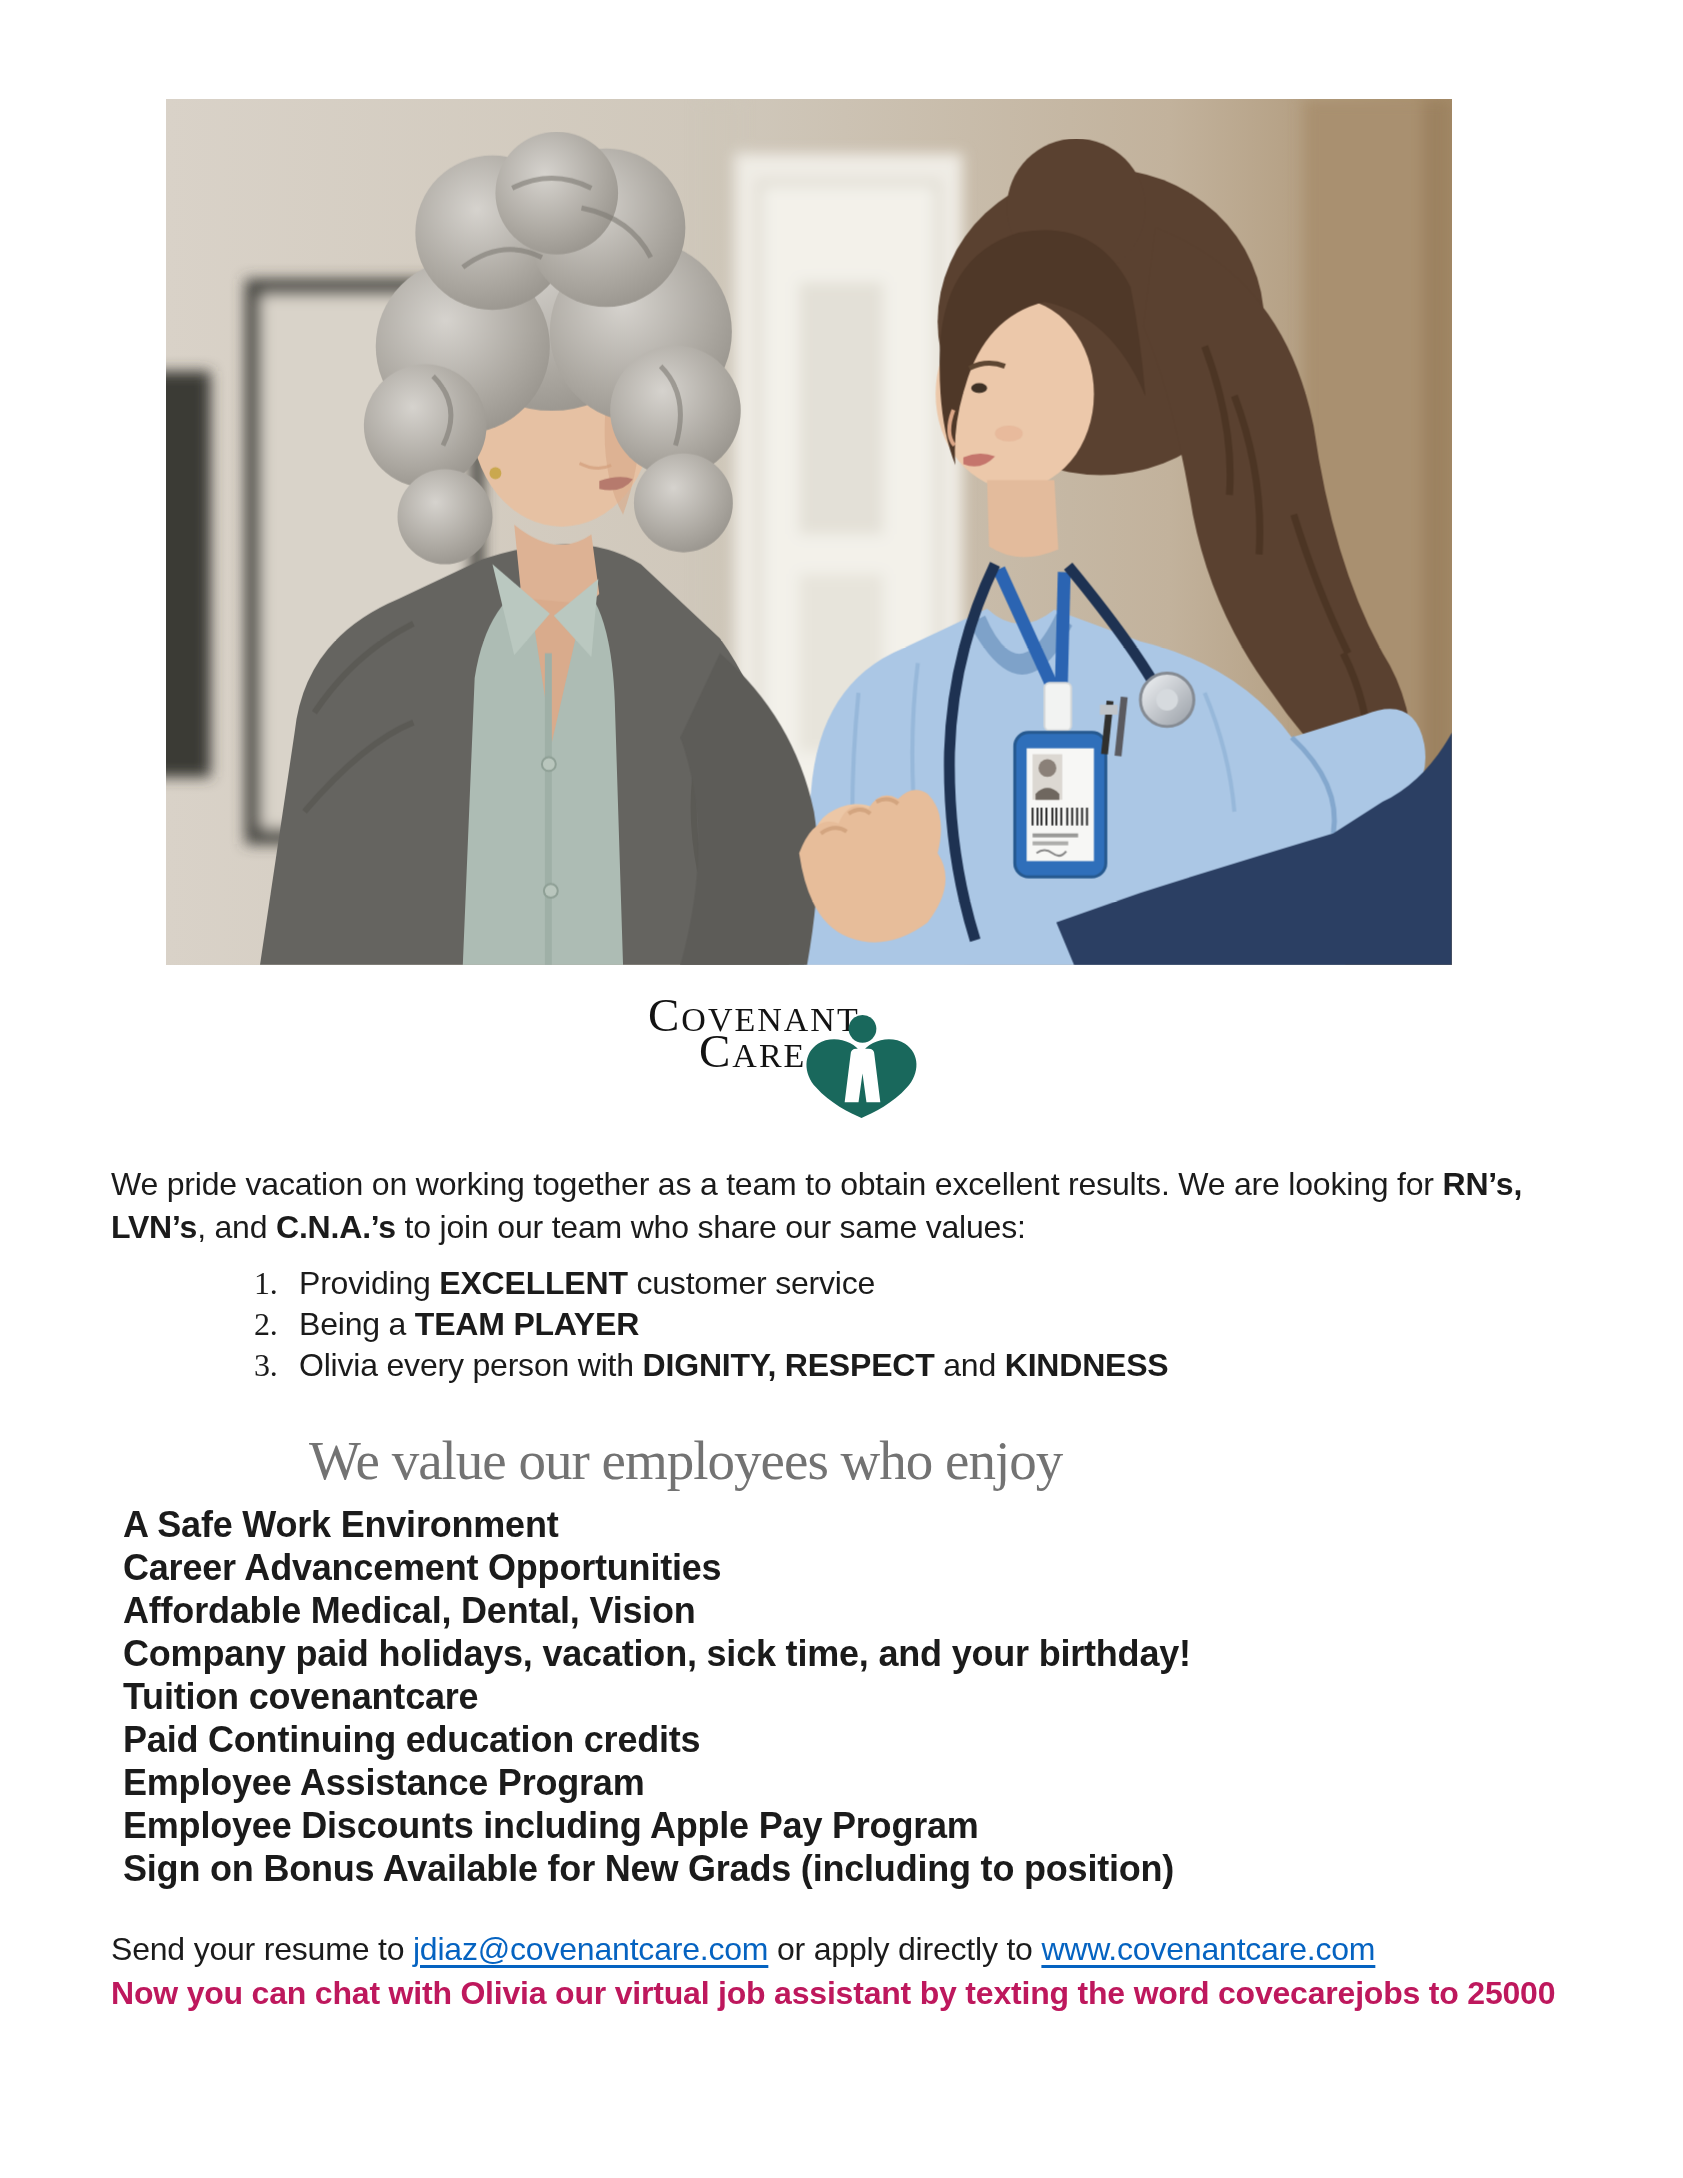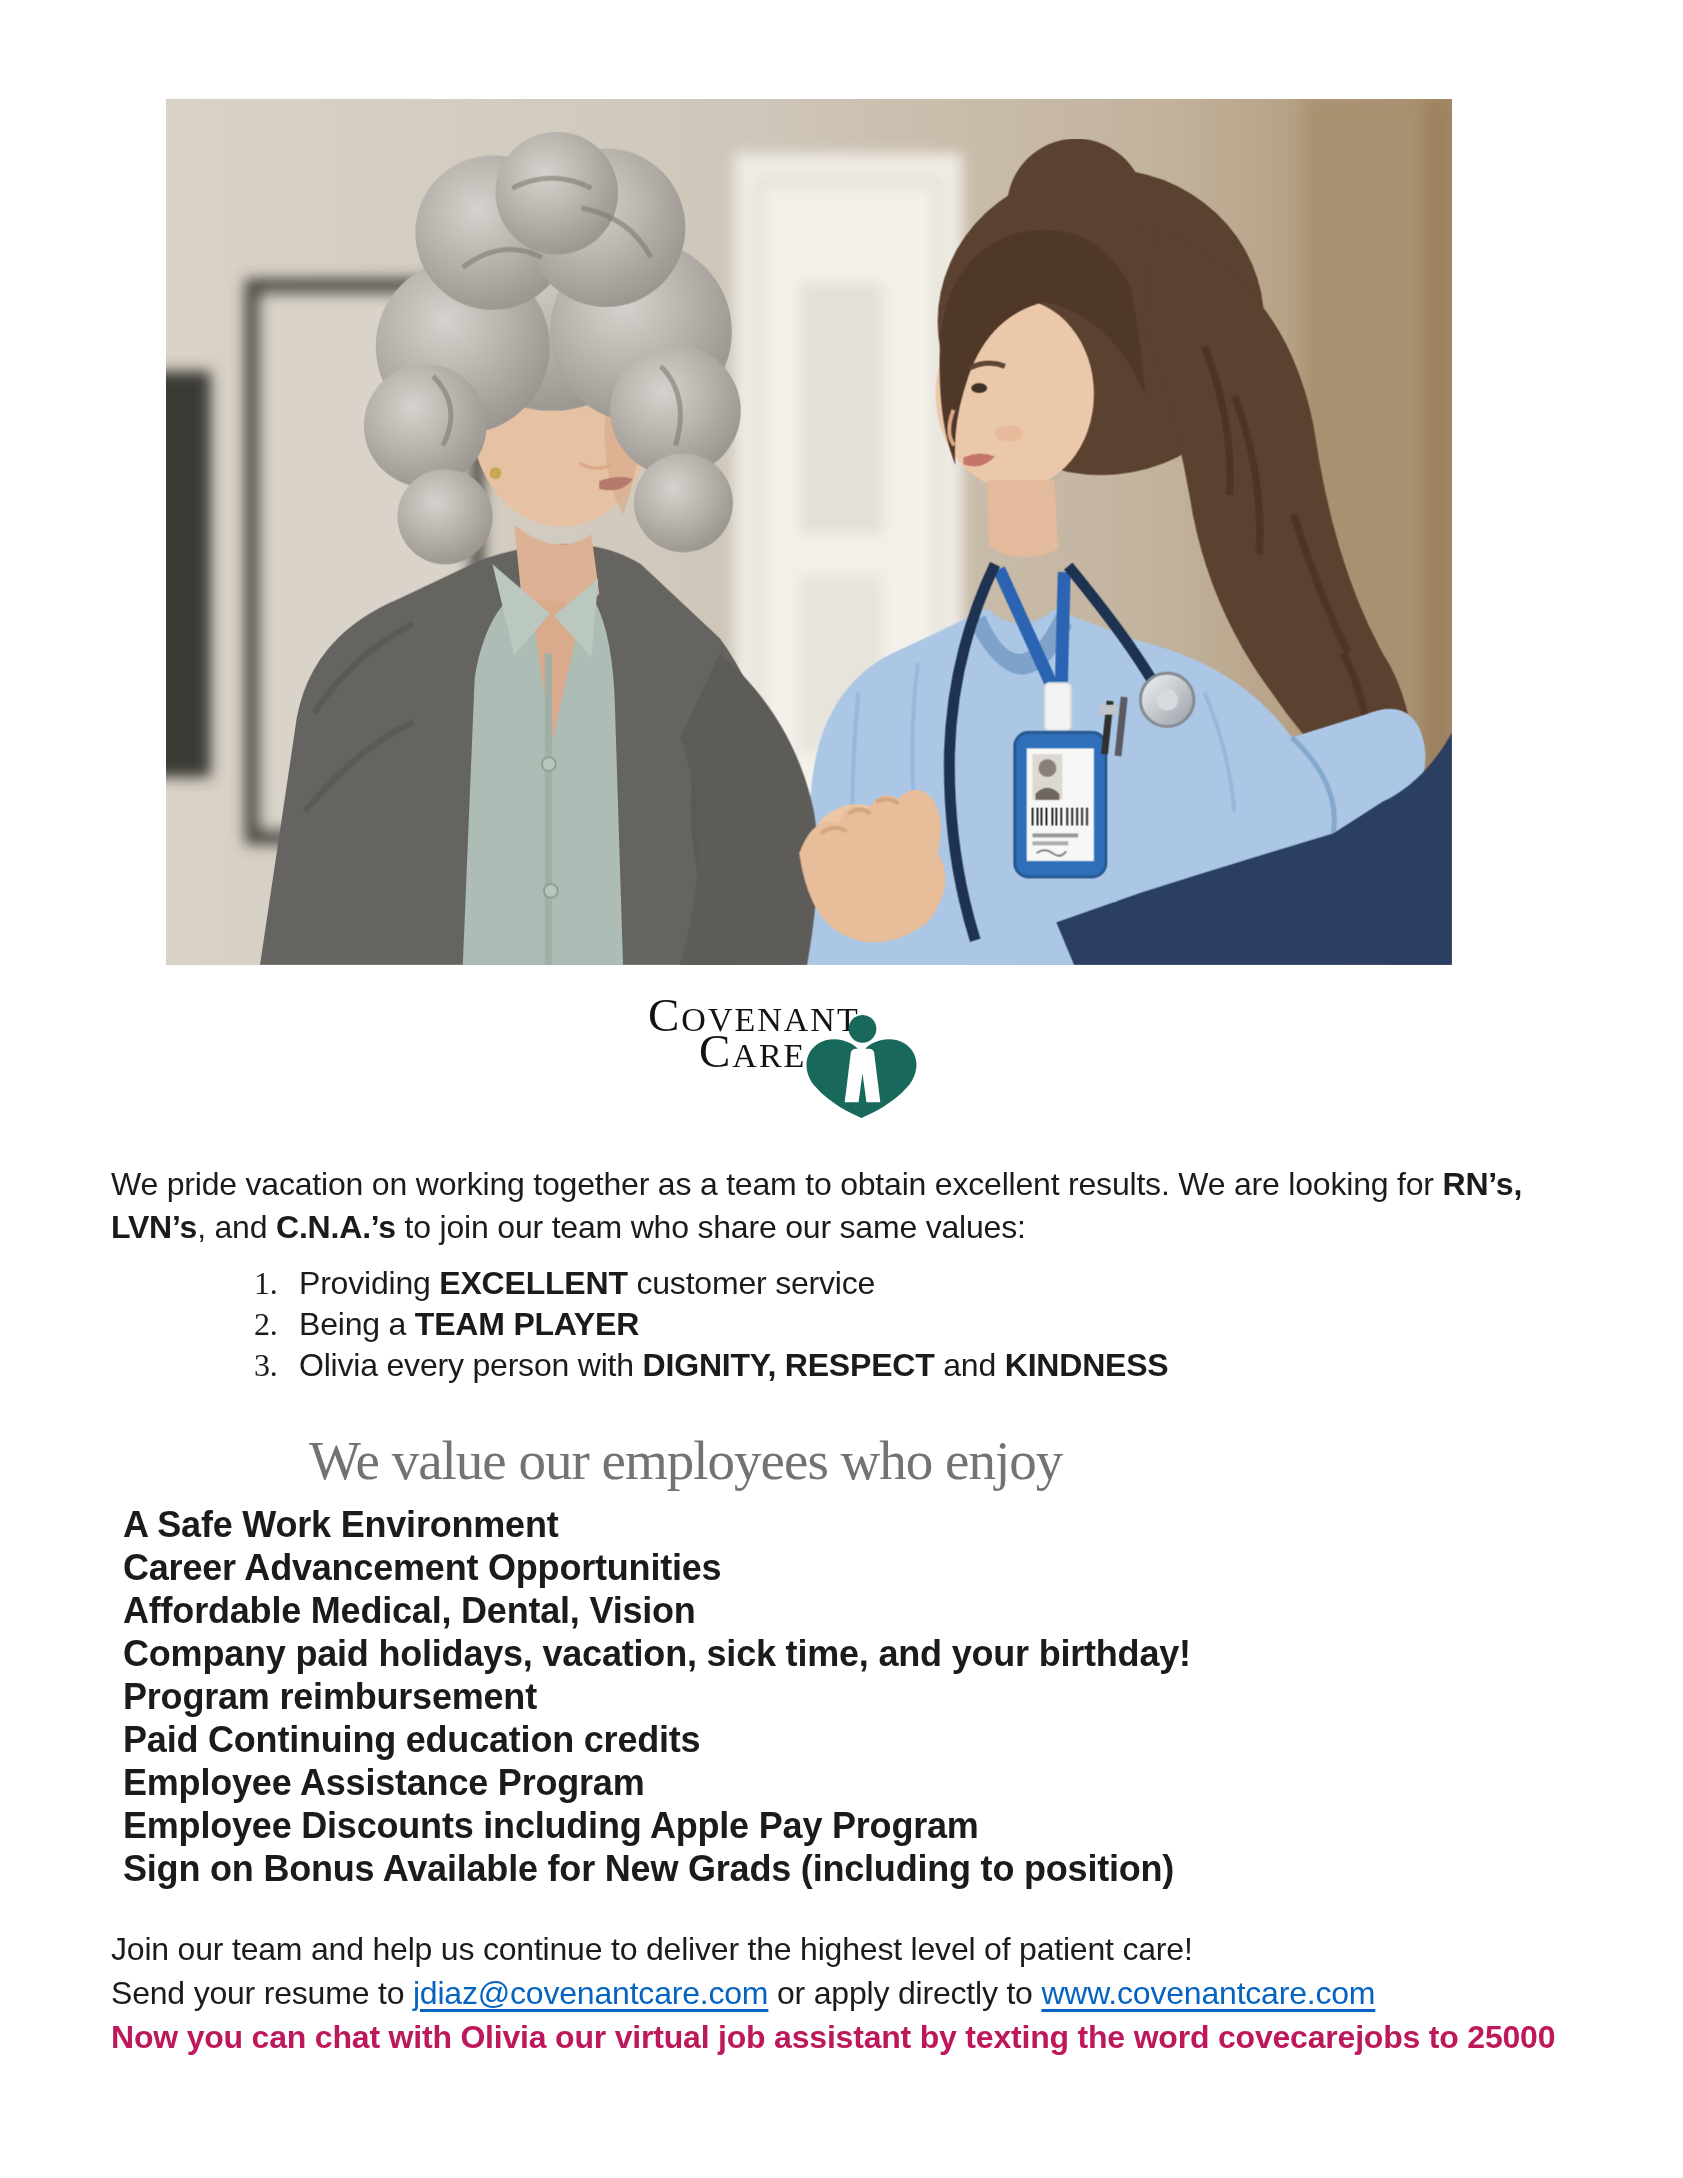--- a/index.html
+++ b/index.html
@@ -209,29 +209,28 @@
     </div>
   </div>
 
   <h1 class="heading">We value our employees who enjoy</h1>
 
   <ul class="benefits">
     <li>A Safe Work Environment</li>
     <li>Career Advancement Opportunities</li>
     <li>Affordable Medical, Dental, Vision</li>
     <li>Company paid holidays, vacation, sick time, and your birthday!</li>
-    <li>Program reimbursement</li>
+    <li>Tuition covenantcare</li>
     <li>Paid Continuing education credits</li>
     <li>Employee Assistance Program</li>
     <li>Employee Discounts including Apple Pay Program</li>
     <li>Sign on Bonus Available for New Grads (including to position)</li>
   </ul>
 
   <div class="closing">
-    <div>Join our team and help us continue to deliver the highest level of patient care!</div>
     <div>
       <span>Send your resume to </span><a class="link" href="#">jdiaz@covenantcare.com</a><span> or apply directly to </span><a class="link" href="#">www.covenantcare.com</a>
     </div>
     <div class="green-line">Now you can chat with Olivia our virtual job assistant by texting the word covecarejobs to 25000</div>
   </div>
 
 </div>
 
 
 </body></html>

